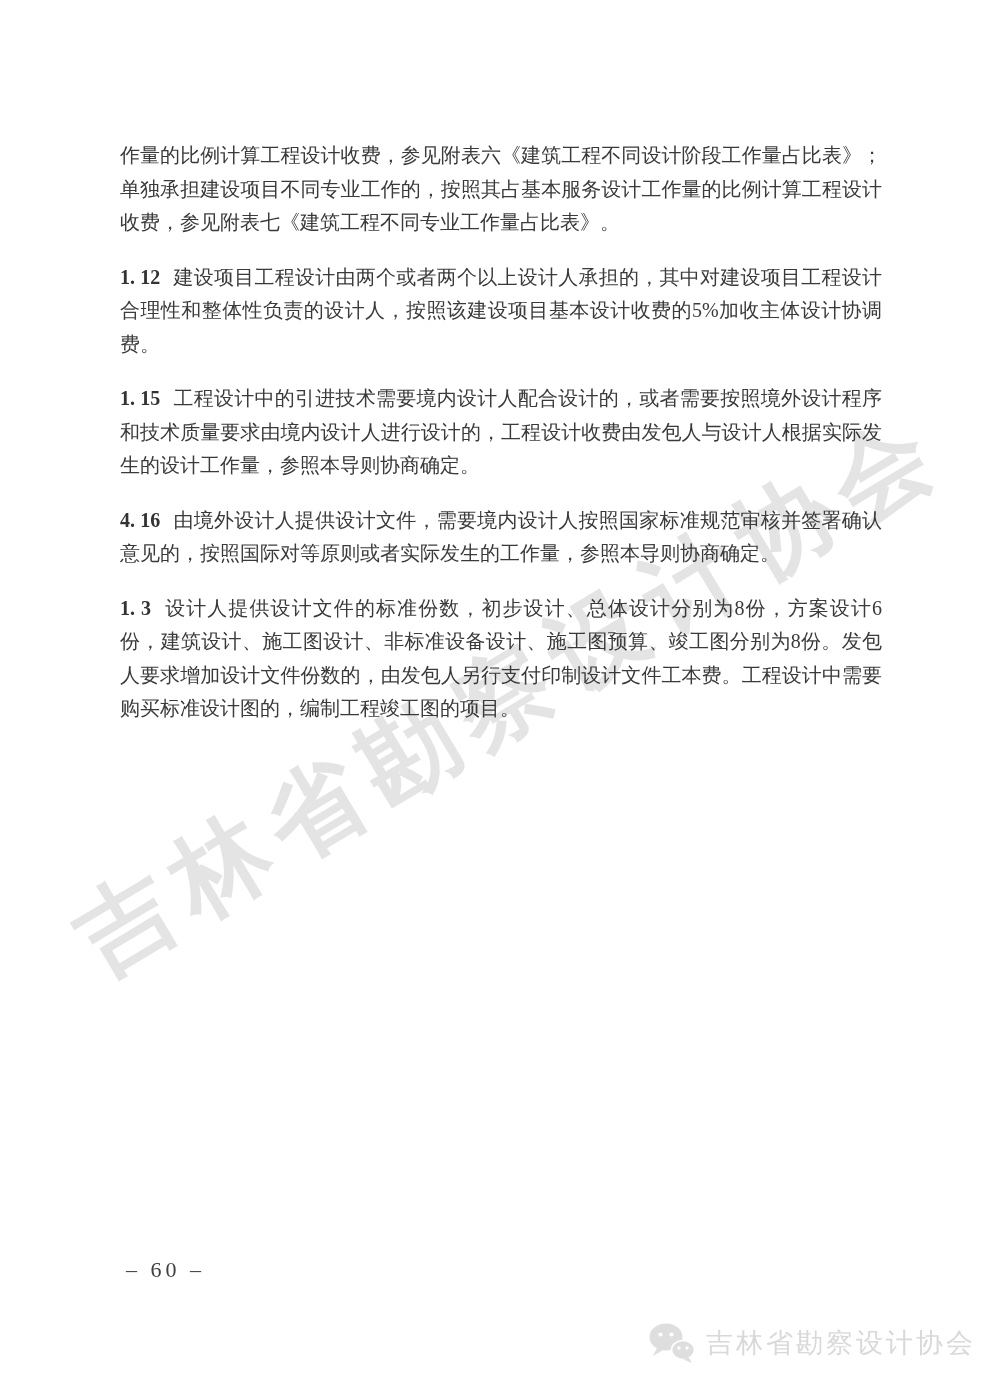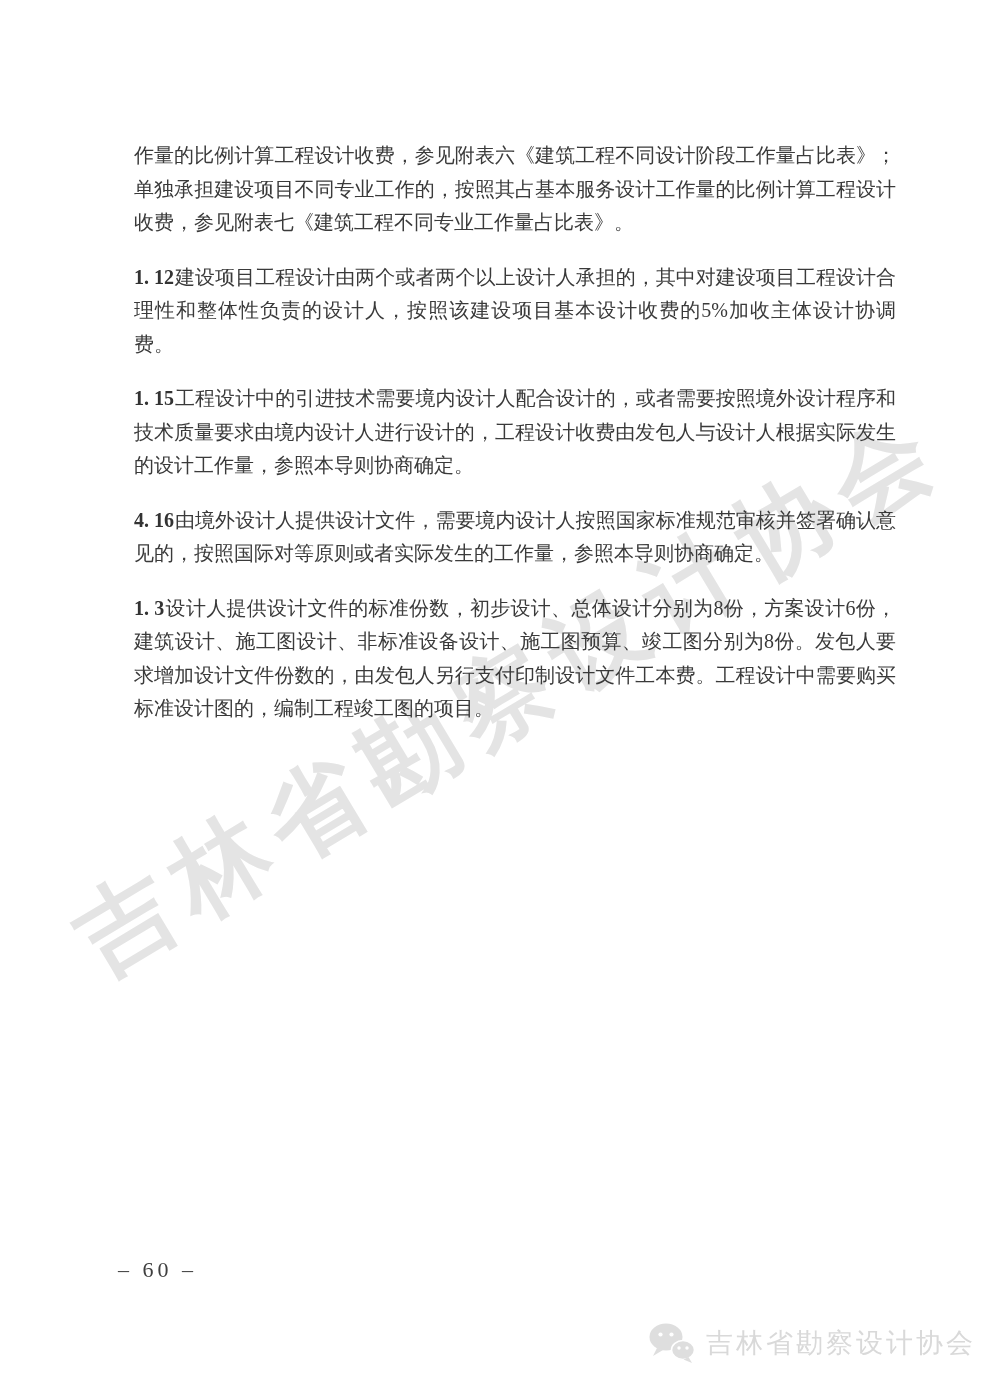--- a/index.html
+++ b/index.html
@@ -22,40 +22,40 @@
     font-weight: bold;
     letter-spacing: 14px;
     white-space: nowrap;
     color: #e4e4e4;
     z-index: 0;
     user-select: none;
   }
 
   .content {
     position: absolute;
-    left: 134px;
+    left: 120px;
     top: 139px;
     width: 762px;
     z-index: 1;
     color: #3a3a3a;
     font-size: 20px;
     line-height: 33.5px;
     text-align: justify;
   }
   p.para { margin: 0 0 21px 0; }
   .num {
     font-weight: bold;
-    margin-right: 1px;
+    margin-right: 13px;
     color: #333333;
   }
   .num:empty { margin-right: 0; }
 
   .pageno {
     position: absolute;
-    left: 118px;
+    left: 126px;
     top: 1257px;
     z-index: 1;
     font-size: 22px;
     letter-spacing: 4px;
     color: #3f3f3f;
   }
 
   .footer {
     position: absolute;
     left: 0;

